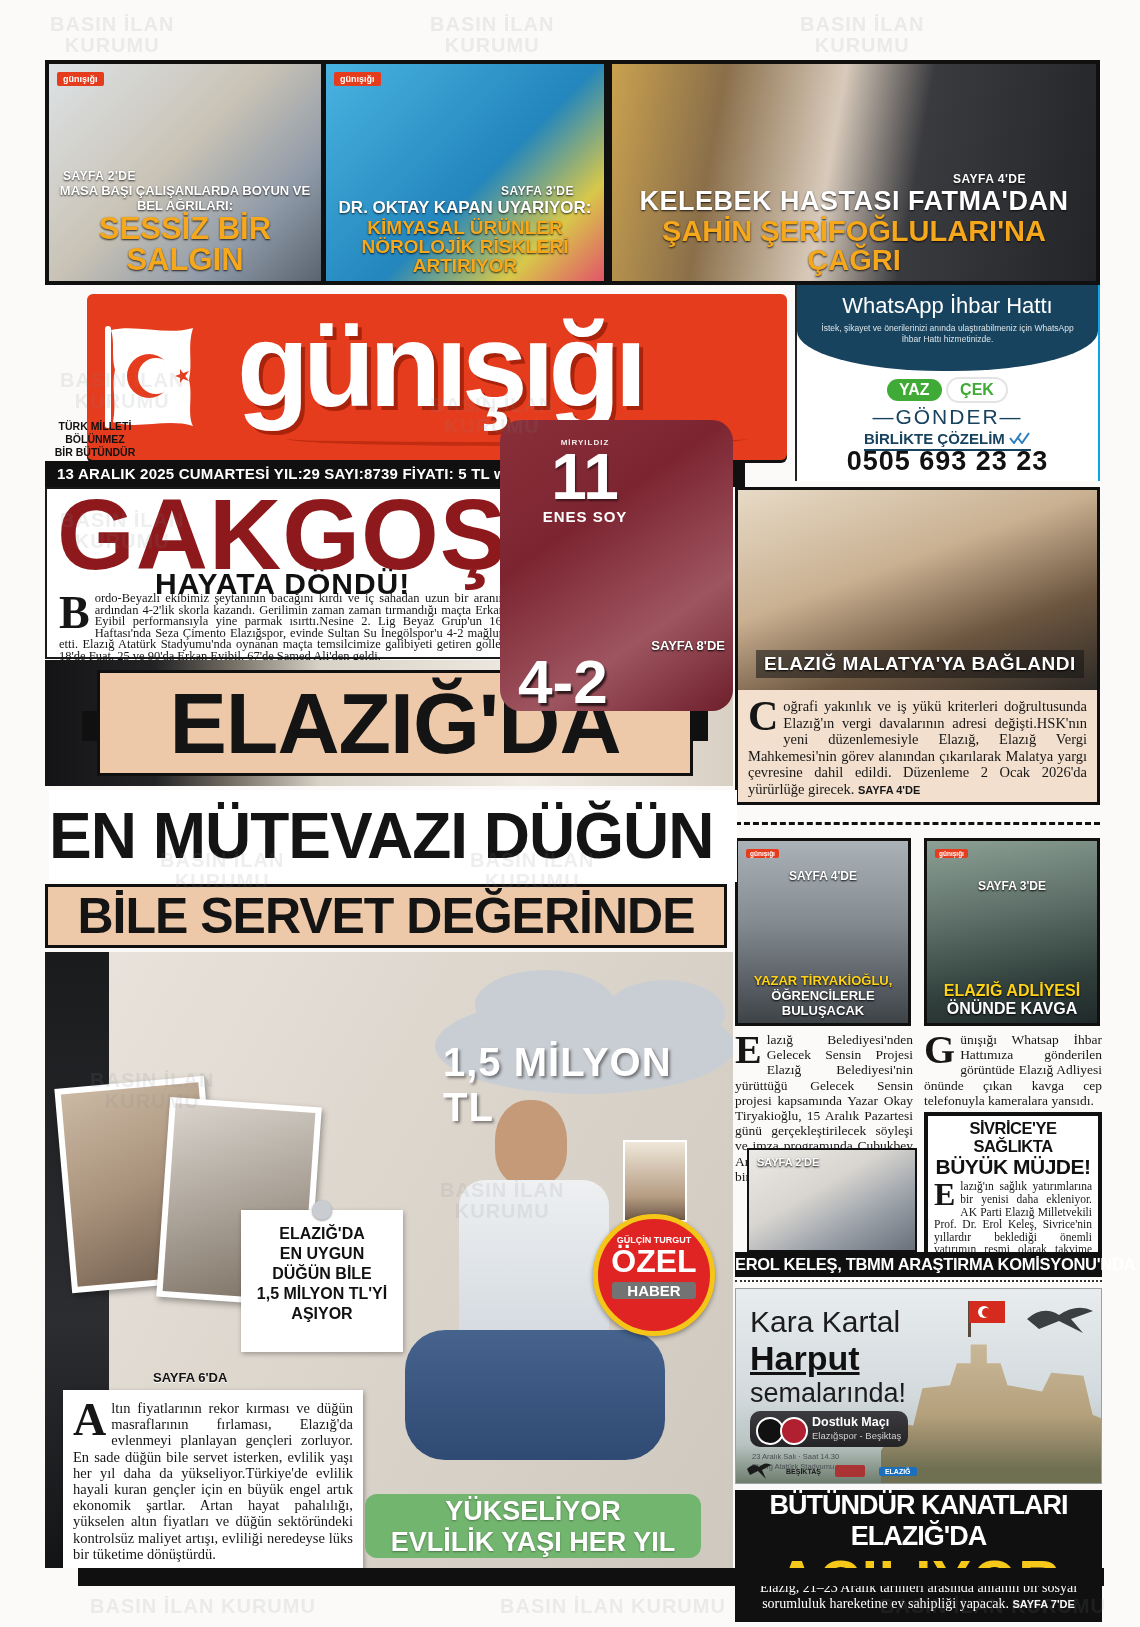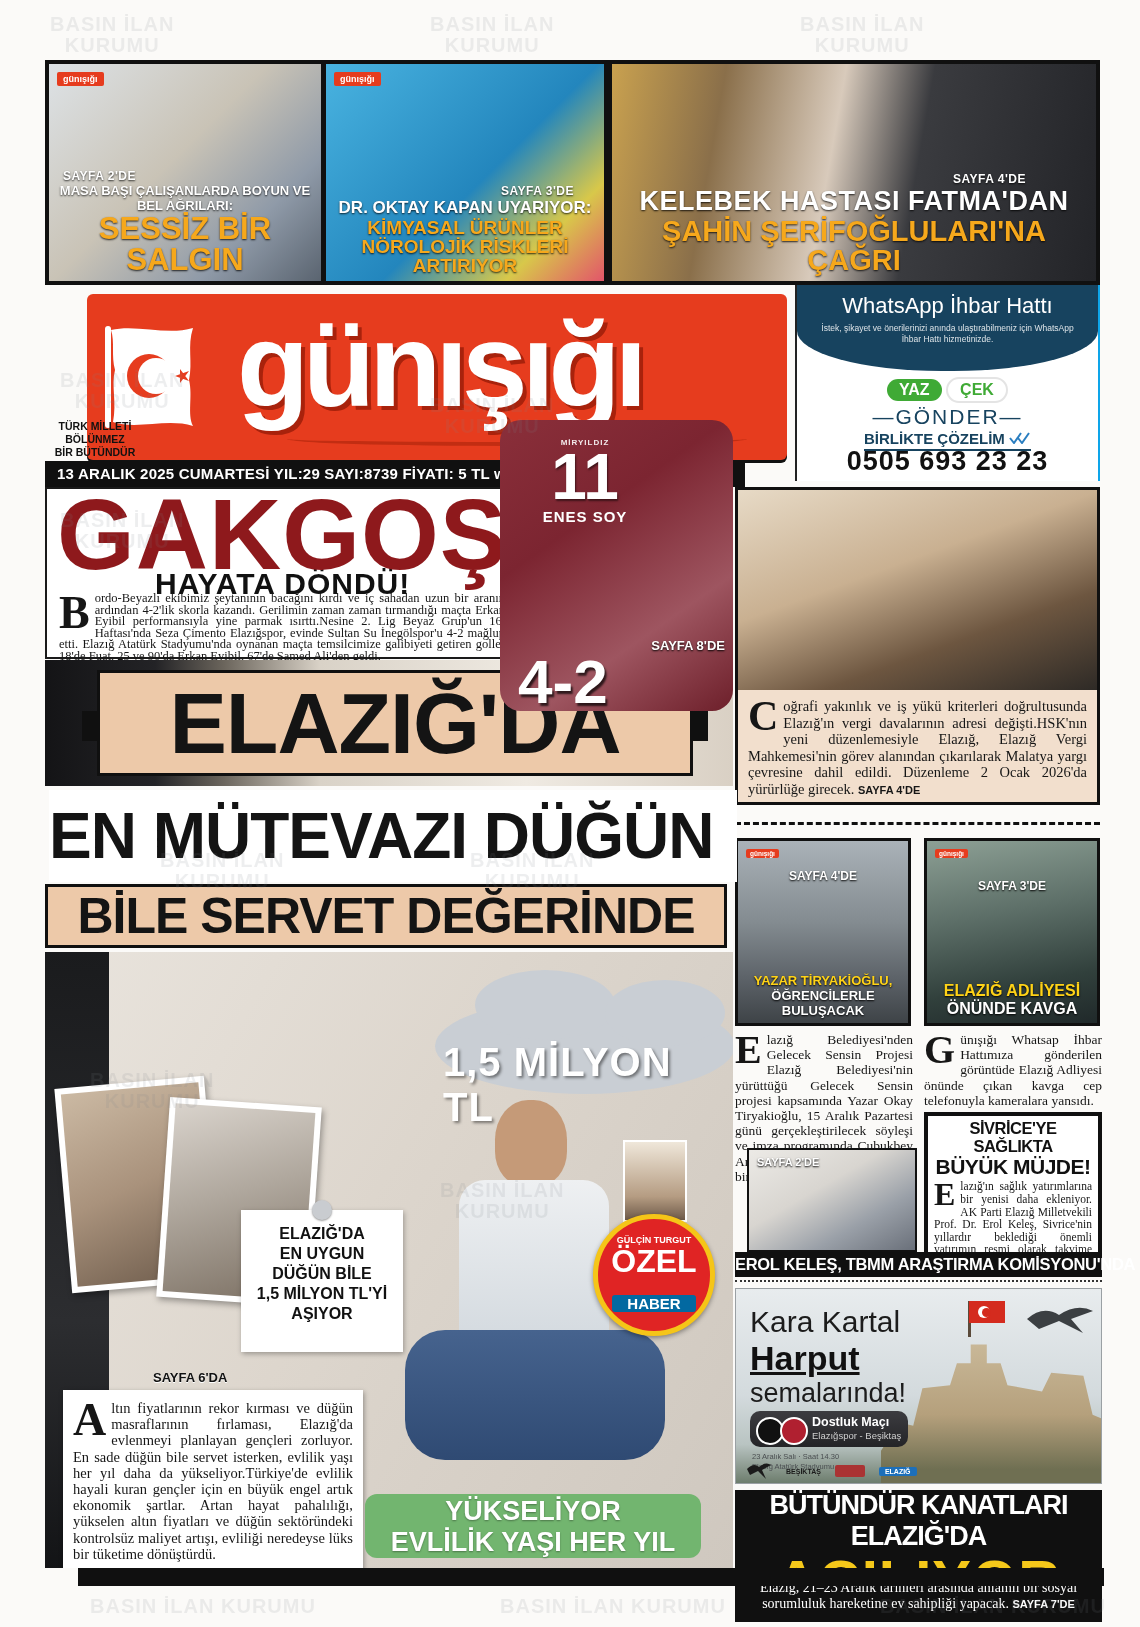--- a/index.html
+++ b/index.html
@@ -184,20 +184,21 @@
       <div style="font-size:8px;font-weight:700;letter-spacing:1px;opacity:.9;">MİRYILDIZ</div>
       <div style="font-size:64px;font-weight:800;line-height:.95;text-shadow:1px 2px 2px rgba(0,0,0,.5);">11</div>
       <div style="font-size:15px;font-weight:800;letter-spacing:1px;">ENES SOY</div>
     </div>
     <div class="abs photo-label" style="right:8px;bottom:58px;">SAYFA 8'DE</div>
     <div class="abs score" style="left:18px;bottom:-6px;">4-2</div>
   </div>
 
   <div class="abs frame" style="left:735px;top:487px;width:365px;height:318px;">
     <div class="abs" style="left:0;right:0;top:0;height:200px;background:linear-gradient(160deg,#e7dac6 0%,#c9b091 40%,#6d5640 70%,#2e2a26 100%);"></div>
+    <div class="abs overlay-bar" style="left:18px;top:160px;font-size:19px;letter-spacing:.5px;">ELAZIĞ MALATYA'YA BAĞLANDI</div>
     <div class="abs beige body-serif" style="left:0;right:0;top:200px;bottom:0;padding:8px 10px;font-size:14.5px;line-height:16.5px;">
       <span class="dropcap" style="font-size:42px;">C</span><span>oğrafi yakınlık ve iş yükü kriterleri doğrultusunda Elazığ'ın vergi davalarının adresi değişti.HSK'nın yeni düzenlemesiyle Elazığ, Elazığ Vergi Mahkemesi'nin görev alanından çıkarılarak Malatya yargı çevresine dahil edildi. Düzenleme 2 Ocak 2026'da yürürlüğe girecek.</span>
       <b class="sans" style="font-size:11px;">SAYFA 4'DE</b>
     </div>
   </div>
 
   <div class="abs dashed" style="left:735px;top:822px;width:365px;"></div>
 
   <div class="abs frame" style="left:735px;top:838px;width:176px;height:188px;">
     <div class="abs" style="inset:0;background:linear-gradient(180deg,#aab2b8 0%,#838b90 45%,#5d6369 75%,#3e4347 100%);"></div>
@@ -339,19 +340,19 @@
 
     <div class="abs green-banner" style="left:320px;top:542px;width:336px;height:64px;font-size:27px;line-height:1.15;padding-top:2px;box-sizing:border-box;">
       <div>YÜKSELİYOR</div>
       <div>EVLİLİK YAŞI HER YIL</div>
     </div>
 
     <div class="abs" style="left:578px;top:188px;width:60px;height:78px;background:linear-gradient(180deg,#efe7da,#b59c82 70%,#6e5a49);border:2px solid #fff;"></div>
     <div class="abs ozel-circle" style="left:548px;top:262px;width:112px;height:112px;">
       <div style="font-size:9px;font-weight:800;margin-top:16px;">GÜLÇİN TURGUT</div>
       <div style="font-size:32px;font-weight:800;line-height:1;">ÖZEL</div>
-      <div style="font-size:15px;font-weight:800;background:#0369a1;margin:18px 14px 0 14px;border-radius:3px;">HABER</div>
+      <div style="font-size:15px;font-weight:800;background:#737373;margin:5px 14px 0 14px;border-radius:3px;">HABER</div>
     </div>
   </div>
 
   <div class="abs" style="left:78px;top:1568px;width:1026px;height:18px;background:#101010;"></div>
 
 </div>
 
 </body></html>

